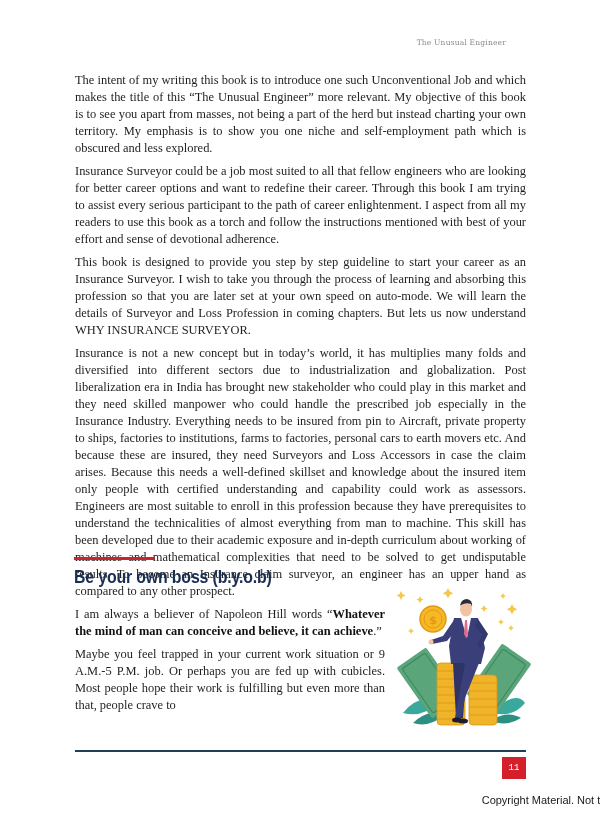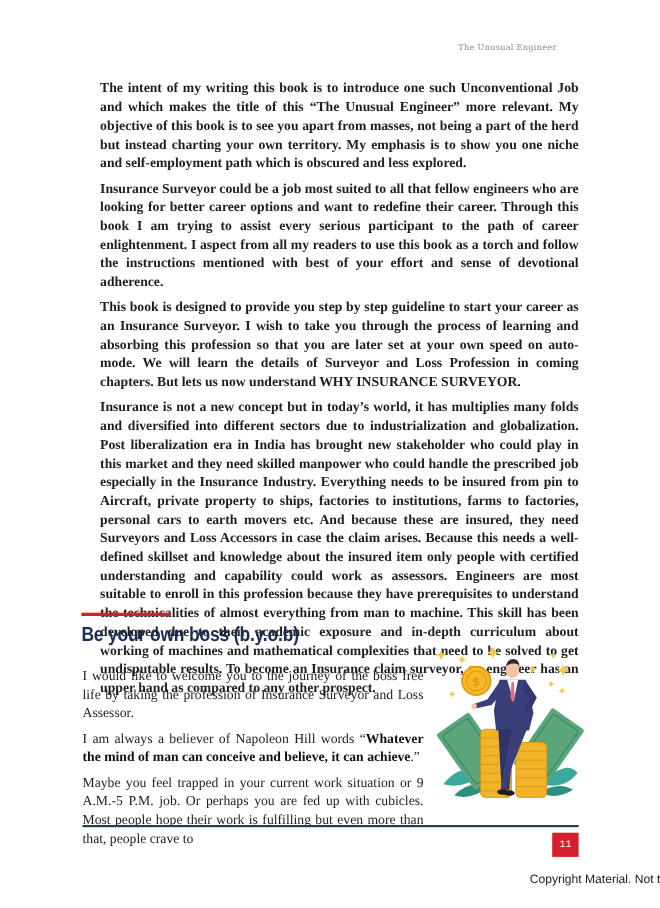--- a/index.html
+++ b/index.html
@@ -7,21 +7,21 @@
   .page { position: absolute; left: 0; top: 0; width: 580px; height: 825px; background: #ffffff; }
   .running-head {
     position: absolute; right: 74px; top: 38px;
     font-family: "DejaVu Serif", serif; font-size: 7.5px; color: #8a8a8a; letter-spacing: 0.2px;
   }
   .body-text {
     position: absolute; left: 75px; top: 72px; width: 451px;
     font-family: "Liberation Serif", serif; font-size: 12.45px; line-height: 17px; color: #1e1e1e;
     text-align: justify;
   }
-  .body-text p { margin: 0 0 6px 16px; font-weight: bold; }
+  .body-text p { margin: 0 0 6px 0; }
   .section-rule { position: absolute; left: 74px; top: 557px; width: 81px; height: 3px; background: #c8262c; }
   .section-title {
     position: absolute; left: 74px; top: 566px;
     font-family: "Liberation Sans", sans-serif; font-weight: bold; font-size: 18.5px;
     color: #1a2e52; transform: scaleX(0.86); transform-origin: left top; letter-spacing: -0.2px;
   }
   .section-text {
     position: absolute; left: 75px; top: 606px; width: 310px;
     font-family: "Liberation Serif", serif; font-size: 12.45px; line-height: 17px; color: #1e1e1e;
     text-align: justify;
@@ -51,21 +51,20 @@
     <p>The intent of my writing this book is to introduce one such Unconventional Job and which makes the title of this “The Unusual Engineer” more relevant. My objective of this book is to see you apart from masses, not being a part of the herd but instead charting your own territory. My emphasis is to show you one niche and self-employment path which is obscured and less explored.</p>
     <p>Insurance Surveyor could be a job most suited to all that fellow engineers who are looking for better career options and want to redefine their career. Through this book I am trying to assist every serious participant to the path of career enlightenment. I aspect from all my readers to use this book as a torch and follow the instructions mentioned with best of your effort and sense of devotional adherence.</p>
     <p>This book is designed to provide you step by step guideline to start your career as an Insurance Surveyor. I wish to take you through the process of learning and absorbing this profession so that you are later set at your own speed on auto-mode. We will learn the details of Surveyor and Loss Profession in coming chapters. But lets us now understand WHY INSURANCE SURVEYOR.</p>
     <p>Insurance is not a new concept but in today’s world, it has multiplies many folds and diversified into different sectors due to industrialization and globalization. Post liberalization era in India has brought new stakeholder who could play in this market and they need skilled manpower who could handle the prescribed job especially in the Insurance Industry. Everything needs to be insured from pin to Aircraft, private property to ships, factories to institutions, farms to factories, personal cars to earth movers etc. And because these are insured, they need Surveyors and Loss Accessors in case the claim arises. Because this needs a well-defined skillset and knowledge about the insured item only people with certified understanding and capability could work as assessors. Engineers are most suitable to enroll in this profession because they have prerequisites to understand the technicalities of almost everything from man to machine. This skill has been developed due to their academic exposure and in-depth curriculum about working of machines and mathematical complexities that need to be solved to get undisputable results. To become an Insurance claim surveyor, an engineer has an upper hand as compared to any other prospect.</p>
   </div>
 
   <div class="section-rule"></div>
   <div class="section-title">Be your own boss (b.y.o.b)</div>
 
   <div class="section-text">
-    <p>I would like to welcome you to the journey of the boss free life by taking the profession of Insurance Surveyor and Loss Assessor.</p>
     <p><span>I am always a believer of Napoleon Hill words “</span><b>Whatever the mind of man can conceive and believe, it can achieve</b><span>.”</span></p>
     <p>Maybe you feel trapped in your current work situation or 9 A.M.-5 P.M. job. Or perhaps you are fed up with cubicles. Most people hope their work is fulfilling but even more than that, people crave to</p>
   </div>
 
   <svg class="illustration" viewBox="0 0 140 168" xmlns="http://www.w3.org/2000/svg">
 
     <g fill="#f3c94b">
       <path d="M8 23 l1.5 3 3 1.5 -3 1.5 -1.5 3 -1.5 -3 -3 -1.5 3 -1.5z"></path>
       <path d="M55 20 l1.8 3.5 3.5 1.8 -3.5 1.8 -1.8 3.5 -1.8 -3.5 -3.5 -1.8 3.5 -1.8z"></path>
       <path d="M27 28 l1.2 2.4 2.4 1.2 -2.4 1.2 -1.2 2.4 -1.2 -2.4 -2.4 -1.2 2.4 -1.2z"></path>

